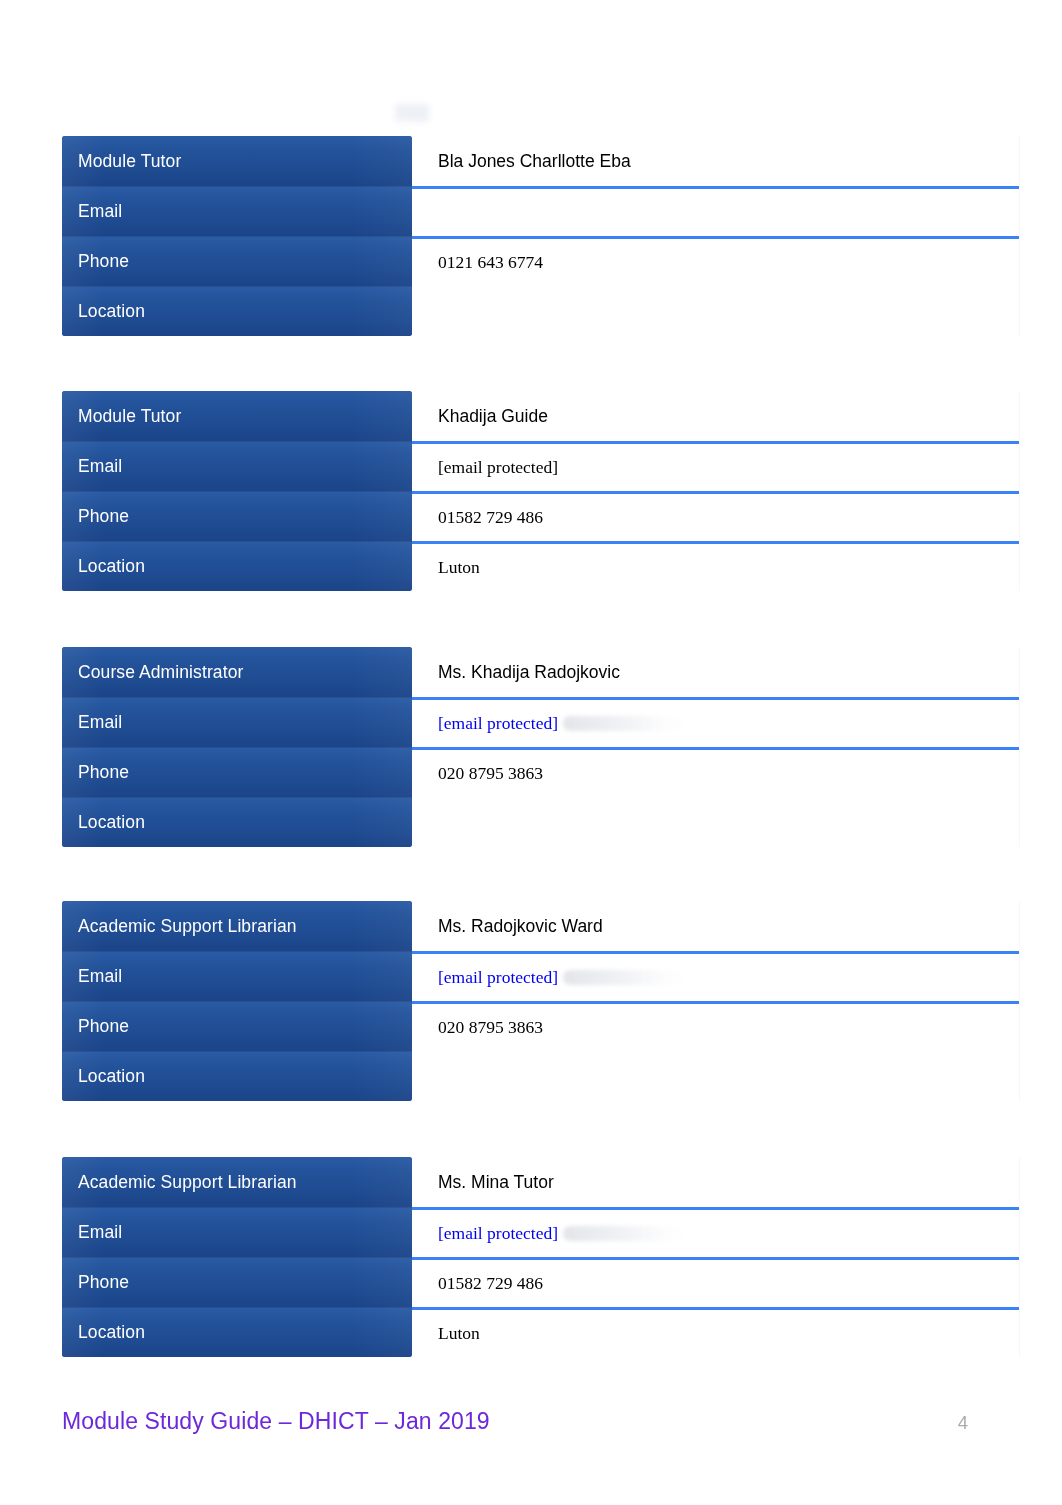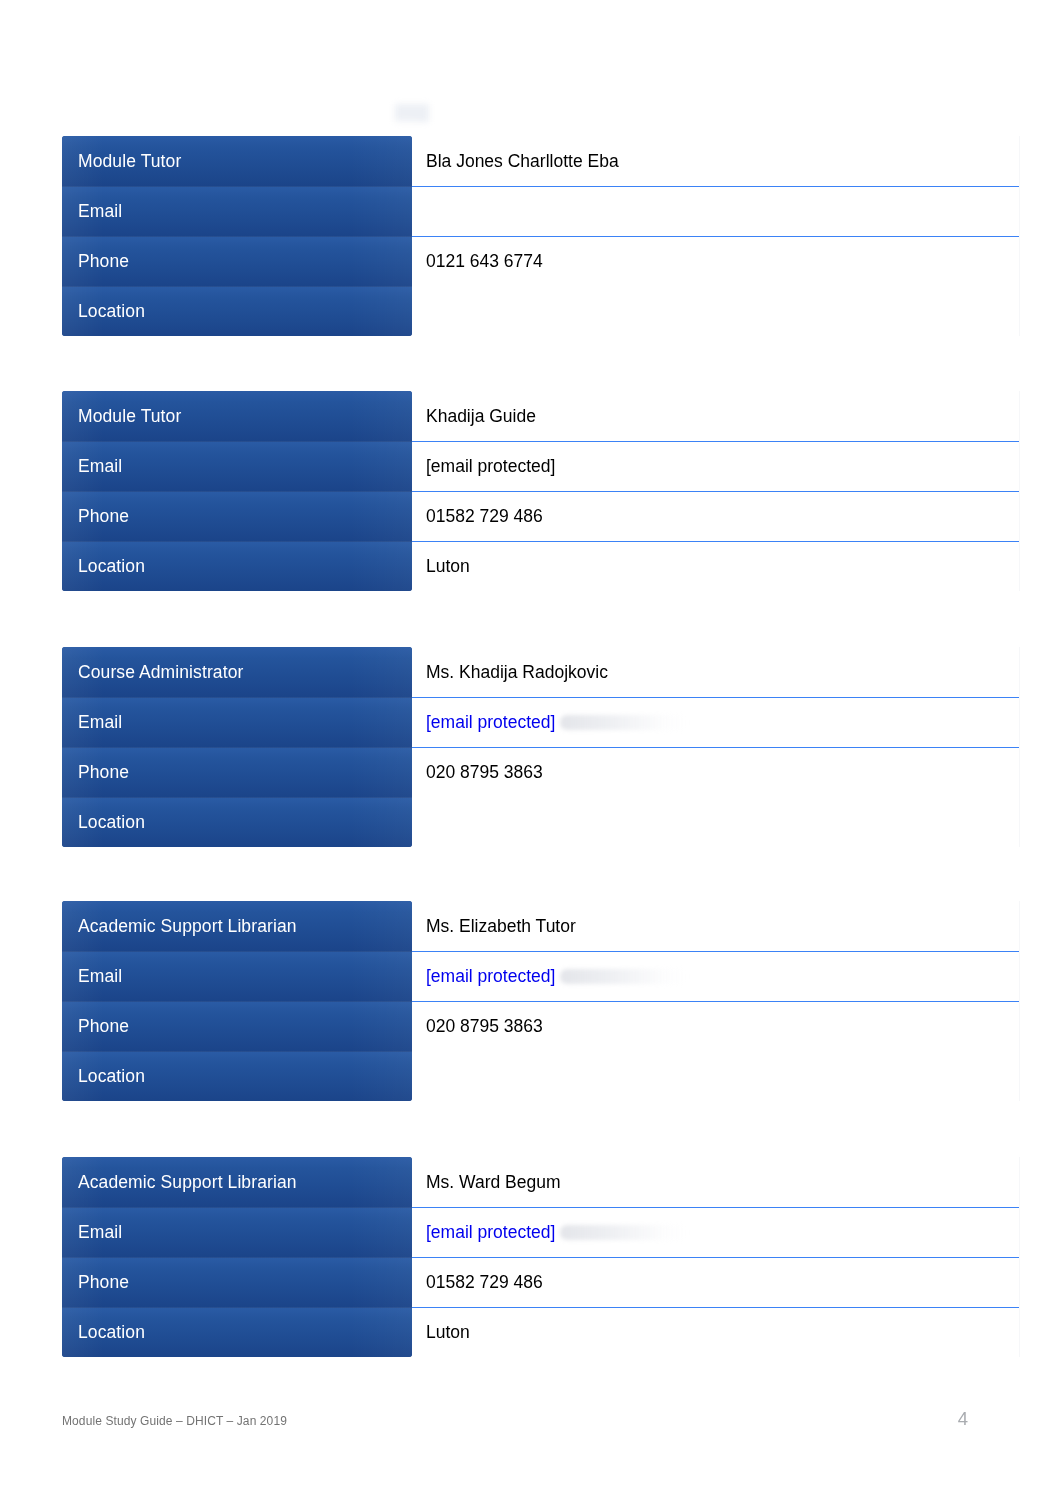--- a/index.html
+++ b/index.html
@@ -84,27 +84,28 @@
     inset: 0;
     pointer-events: none;
     background: linear-gradient(to right,
         rgba(255,255,255,0.05) 0%,
         rgba(255,255,255,0.00) 12%,
         rgba(255,255,255,0.00) 82%,
         rgba(255,255,255,0.035) 100%);
   }
 
   .vrow {
-    padding-left: 14px;
+    padding-left: 26px;
     color: #000000;
     font-size: 17.5px;
     background: #ffffff;
   }
   .vrow + .vrow {
-    border-top: 1px solid #3b82f6;
+    border-top: 3px solid #3b82f6;
+    font-family: Liberation Serif, serif;
   }
 
   .vtext {
     white-space: nowrap;
   }
   .vtext.link {
     color: #0000ee;
     text-decoration: none;
   }
   
@@ -127,22 +128,22 @@
   .footer {
     position: absolute;
     left: 62px;
     right: 62px;
     top: 1408px;
     display: flex;
     align-items: baseline;
     justify-content: space-between;
   }
   .footer-text {
-    color: #737373;
-    font-size: 12px;
+    color: #6d28d9;
+    font-size: 23px;
     letter-spacing: 0.1px;
   }
   .footer-page {
     color: #a9acb0;
     font-size: 18.5px;
     padding-right: 32px;
   }
 
   
   .top-artifact {
@@ -228,42 +229,42 @@
 
   <div class="contact-table" style="top:901px;">
     <div class="label-col">
       <div class="lrow">Academic Support Librarian</div>
       <div class="lrow">Email</div>
       <div class="lrow">Phone</div>
       <div class="lrow">Location</div>
     </div>
     <div class="value-col">
       <div class="vrow">
-          <span class="vtext">Ms. Elizabeth Tutor</span>
+          <span class="vtext">Ms. Radojkovic Ward</span>
         </div>
       <div class="vrow">
           <a href="#" class="vtext link">[email protected]</a>
           <span class="smudge"></span>
         </div>
       <div class="vrow">
           <span class="vtext">020 8795 3863</span>
         </div>
     </div>
   </div>
 
   <div class="contact-table" style="top:1157px;">
     <div class="label-col">
       <div class="lrow">Academic Support Librarian</div>
       <div class="lrow">Email</div>
       <div class="lrow">Phone</div>
       <div class="lrow">Location</div>
     </div>
     <div class="value-col">
       <div class="vrow">
-          <span class="vtext">Ms. Ward Begum</span>
+          <span class="vtext">Ms. Mina Tutor</span>
         </div>
       <div class="vrow">
           <a href="#" class="vtext link">[email protected]</a>
           <span class="smudge"></span>
         </div>
       <div class="vrow">
           <span class="vtext">01582 729 486</span>
         </div>
       <div class="vrow">
           <span class="vtext">Luton</span>

